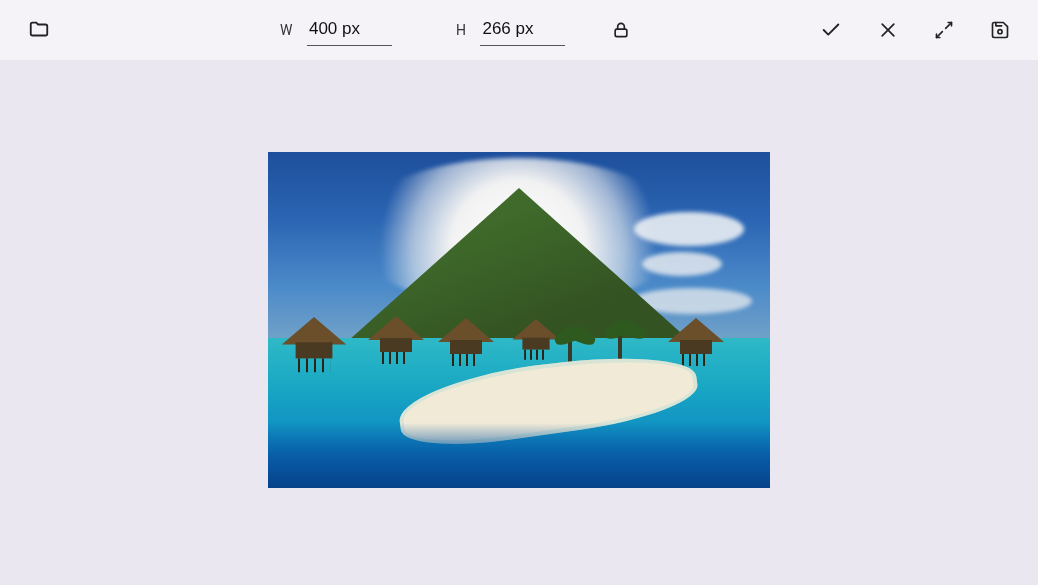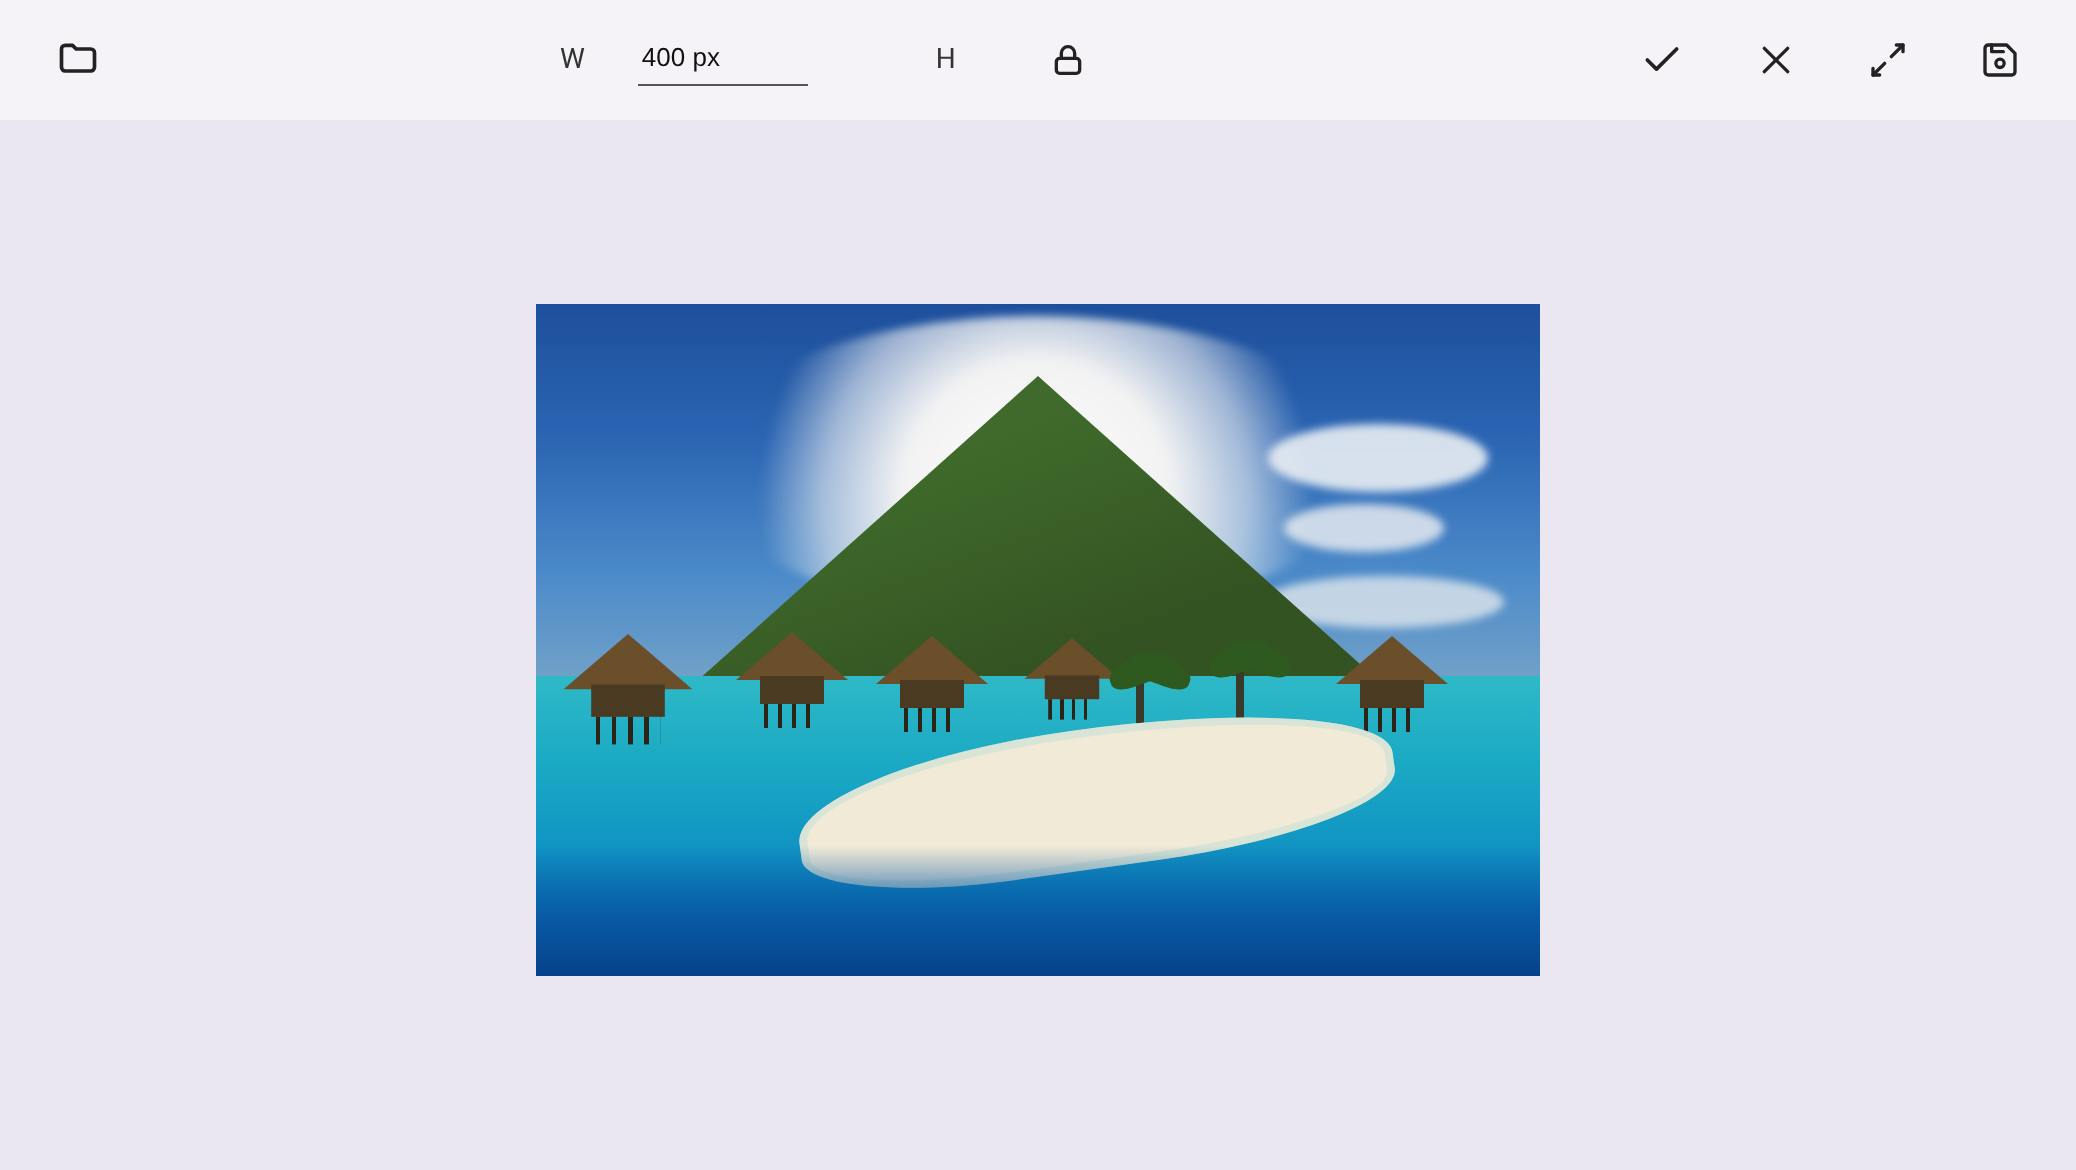--- a/index.html
+++ b/index.html
@@ -24,26 +24,25 @@
     .tb-actions { margin-left: auto; display: flex; align-items: center; gap: 36px; }
     .dim-label {
       font-size: 14px;
       color: #333;
       letter-spacing: 0.5px;
     }
     .dim-input {
       border: none;
       border-bottom: 1px solid #555;
       background: transparent;
-      font-size: 13px;
+      font-size: 17px;
       color: #111;
       width: 85px;
       padding: 4px 2px 6px 2px;
       outline: none;
-      margin-left: 12px;
     }
     .icon-btn {
       display: inline-flex;
       align-items: center;
       justify-content: center;
       cursor: pointer;
       color: #222;
     }
     .icon-btn svg { display: block; }
     .canvas-area {
@@ -156,20 +155,21 @@
         <path d="M3 6a2 2 0 0 1 2-2h4l2 2h8a2 2 0 0 1 2 2v8a2 2 0 0 1-2 2H5a2 2 0 0 1-2-2V6z"></path>
       </svg>
     </span>
   </div>
 
   <div class="tb-dims">
     <span class="dim-label">W</span>
     <input class="dim-input" value="400 px" style="">
     <span style="width:36px;"></span>
     <span class="dim-label">H</span>
+    <input class="dim-input" value="266 px" style="">
     <span style="width:18px;"></span>
     <span class="icon-btn">
       <svg width="20" height="20" viewBox="0 0 24 24" fill="none" stroke="currentColor" stroke-width="2" stroke-linecap="round" stroke-linejoin="round">
         <rect x="5" y="11" width="14" height="9" rx="2"></rect>
         <path d="M8 11V8a4 4 0 0 1 8 0v3"></path>
       </svg>
     </span>
   </div>
 
   <div class="tb-actions">

